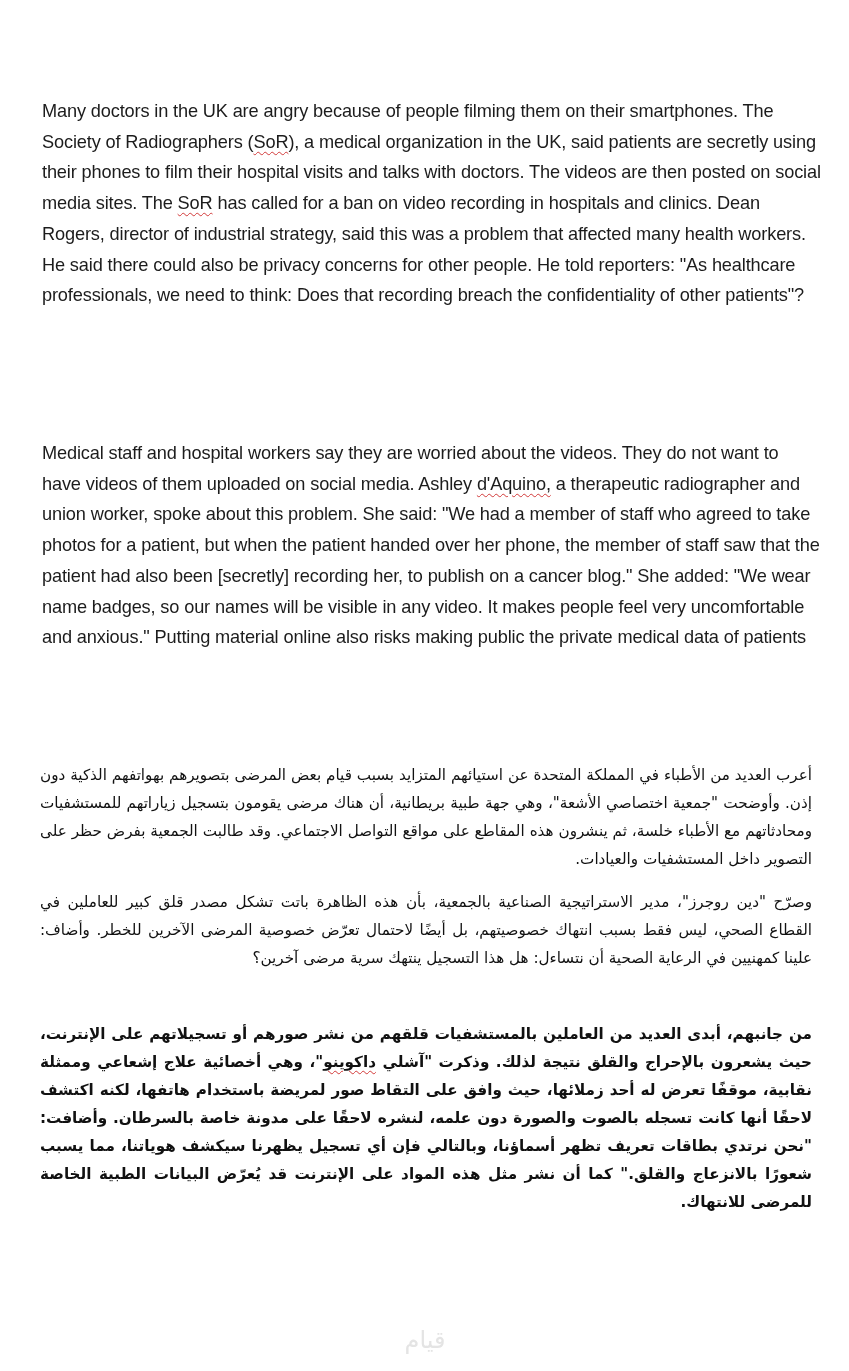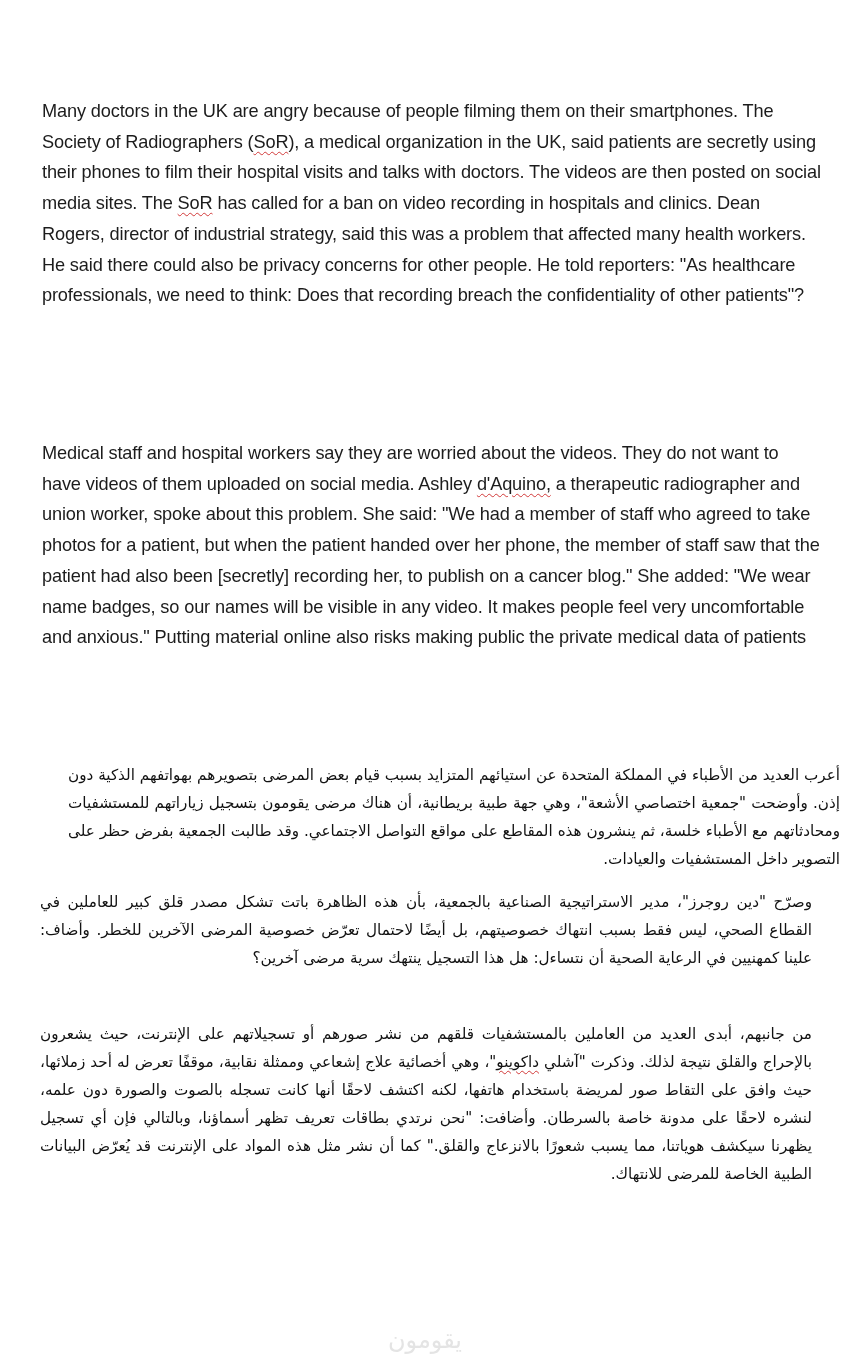--- a/index.html
+++ b/index.html
@@ -44,23 +44,23 @@
       width: 772px;
       direction: rtl;
       text-align: justify;
       text-align-last: right;
       font-family: "DejaVu Sans", sans-serif;
       font-size: 15.2px;
       line-height: 28px;
       margin: 0;
       color: #111111;
     }
-    #ar-p1 { top: 753px; margin-left: 28px; }
+    #ar-p1 { top: 753px; }
     #ar-p2 { top: 880px; }
-    #ar-p3 { top: 1012px; }
+    #ar-p3 { top: 1012px; font-weight: bold; }
     .watermark {
       position: absolute;
       left: 372px;
       top: 1318px;
       width: 106px;
       text-align: center;
       direction: rtl;
       font-family: "DejaVu Sans", sans-serif;
       font-size: 24px;
       color: #e4e4e4;
@@ -76,14 +76,14 @@
   <p class="en" id="en-p1"><span>Many doctors in the UK are angry because of people filming them on their smartphones. The Society of Radiographers (</span><span class="spell">SoR</span><span>), a medical organization in the UK, said patients are secretly using their phones to film their hospital visits and talks with doctors. The videos are then posted on social media sites. The </span><span class="spell">SoR</span><span> has called for a ban on video recording in hospitals and clinics. Dean Rogers, director of industrial strategy, said this was a problem that affected many health workers. He said there could also be privacy concerns for other people. He told reporters: "As healthcare professionals, we need to think: Does that recording breach the confidentiality of other patients"?</span></p>
 
   <p class="en" id="en-p2"><span>Medical staff and hospital workers say they are worried about the videos. They do not want to have videos of them uploaded on social media. Ashley </span><span class="spell">d'Aquino,</span><span> a therapeutic radiographer and union worker, spoke about this problem. She said: "We had a member of staff who agreed to take photos for a patient, but when the patient handed over her phone, the member of staff saw that the patient had also been [secretly] recording her, to publish on a cancer blog." She added: "We wear name badges, so our names will be visible in any video. It makes people feel very uncomfortable and anxious." Putting material online also risks making public the private medical data of patients</span></p>
 
   <p class="ar" id="ar-p1">أعرب العديد من الأطباء في المملكة المتحدة عن استيائهم المتزايد بسبب قيام بعض المرضى بتصويرهم بهواتفهم الذكية دون إذن. وأوضحت "جمعية اختصاصي الأشعة"، وهي جهة طبية بريطانية، أن هناك مرضى يقومون بتسجيل زياراتهم للمستشفيات ومحادثاتهم مع الأطباء خلسة، ثم ينشرون هذه المقاطع على مواقع التواصل الاجتماعي. وقد طالبت الجمعية بفرض حظر على التصوير داخل المستشفيات والعيادات.</p>
 
   <p class="ar" id="ar-p2">وصرّح "دين روجرز"، مدير الاستراتيجية الصناعية بالجمعية، بأن هذه الظاهرة باتت تشكل مصدر قلق كبير للعاملين في القطاع الصحي، ليس فقط بسبب انتهاك خصوصيتهم، بل أيضًا لاحتمال تعرّض خصوصية المرضى الآخرين للخطر. وأضاف: علينا كمهنيين في الرعاية الصحية أن نتساءل: هل هذا التسجيل ينتهك سرية مرضى آخرين؟</p>
 
   <p class="ar" id="ar-p3"><span>من جانبهم، أبدى العديد من العاملين بالمستشفيات قلقهم من نشر صورهم أو تسجيلاتهم على الإنترنت، حيث يشعرون بالإحراج والقلق نتيجة لذلك. وذكرت "آشلي </span><span class="spell">داكوينو</span><span>"، وهي أخصائية علاج إشعاعي وممثلة نقابية، موقفًا تعرض له أحد زملائها، حيث وافق على التقاط صور لمريضة باستخدام هاتفها، لكنه اكتشف لاحقًا أنها كانت تسجله بالصوت والصورة دون علمه، لنشره لاحقًا على مدونة خاصة بالسرطان. وأضافت: "نحن نرتدي بطاقات تعريف تظهر أسماؤنا، وبالتالي فإن أي تسجيل يظهرنا سيكشف هوياتنا، مما يسبب شعورًا بالانزعاج والقلق." كما أن نشر مثل هذه المواد على الإنترنت قد يُعرّض البيانات الطبية الخاصة للمرضى للانتهاك.</span></p>
 
-  <div class="watermark">يقومون</div>
+  <div class="watermark">قيام</div>
 </div>
 
 </body></html>

